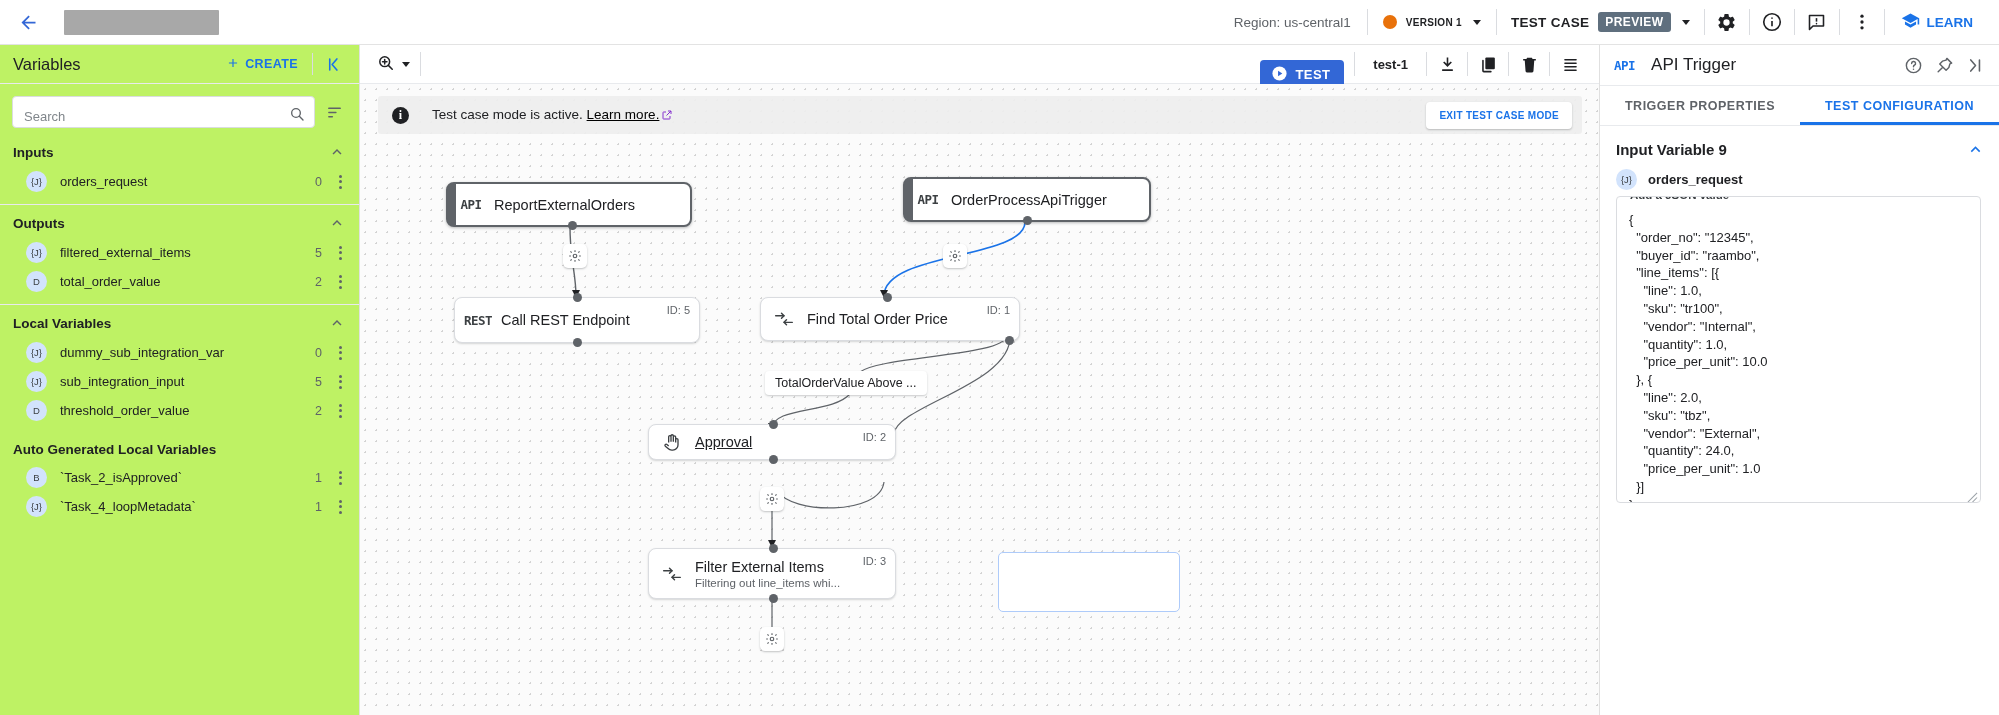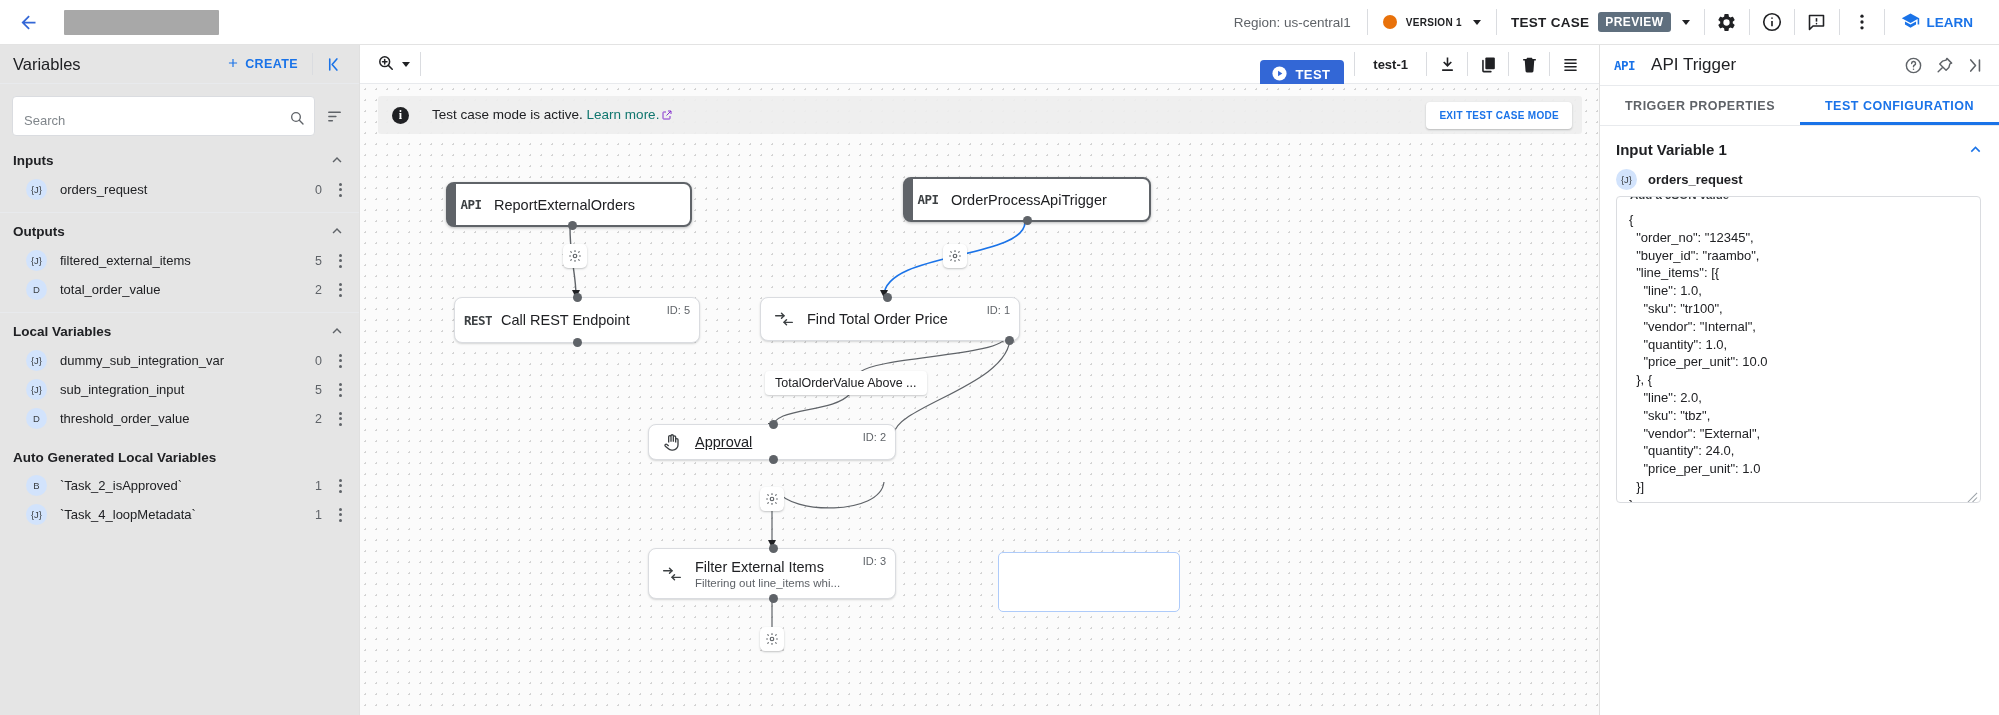--- a/index.html
+++ b/index.html
@@ -68,21 +68,21 @@
     display: flex; align-items: center; gap: 7px; padding: 0 16px 0 16px;
     color: #1a73e8; font-size: 13.5px; font-weight: bold; cursor: pointer;
     white-space: nowrap;
   }
 
   
   .body { flex: 1 1 auto; display: flex; min-height: 0; }
 
   
   .leftpanel {
-    width: 360px; min-width: 360px; background: #e5e5e5;
+    width: 360px; min-width: 360px; background: #bef264;
     border-right: 1px solid #e0e0e0;
     display: flex; flex-direction: column; min-height: 0;
   }
   .lp-header {
     height: 39px; display: flex; align-items: center;
     padding: 0 10px 0 13px; border-bottom: 1px solid #e8eaed;
   }
   .lp-title { font-size: 16.5px; color: #202124; flex: 1 1 auto; }
   .create-btn {
     display: flex; align-items: center; gap: 5px; color: #1a73e8;
@@ -90,21 +90,21 @@
     cursor: pointer; padding: 0 8px;
   }
   .lp-div { width: 1px; height: 22px; background: #dadce0; margin: 0 6px; }
   .collapse-ico {
     width: 30px; height: 30px; display: flex; align-items: center;
     justify-content: center; color: #1a73e8; cursor: pointer;
   }
   .lp-scroll { flex: 1 1 auto; overflow: hidden; position: relative; }
   .search-wrap { padding: 12px 12px 6px 12px; display: flex; align-items: center; gap: 6px; }
   .search-box {
-    flex: 1 1 auto; height: 40px; border: 1px solid #dadce0; border-radius: 4px;
+    flex: 1 1 auto; height: 32px; border: 1px solid #dadce0; border-radius: 4px;
     display: flex; align-items: center; padding: 8px 9px 0 11px; background: #fff;
   }
   .search-box input {
     border: none; outline: none; flex: 1 1 auto; font-size: 13px;
     font-family: "Liberation Sans", sans-serif; color: #202124; background: transparent;
   }
   .search-box input::placeholder { color: #80868b; }
   .sort-ico {
     width: 26px; height: 26px; display: flex; align-items: center;
     justify-content: center; cursor: pointer; color: #5f6368; flex: 0 0 auto;
@@ -172,21 +172,21 @@
     background: rgba(238,238,238,.92); border-radius: 3px;
     display: flex; align-items: center; padding: 0 10px 0 14px;
   }
   .banner-info {
     width: 17px; height: 17px; border-radius: 50%; background: #202124;
     color: #fff; font-size: 12px; font-weight: bold; display: flex;
     align-items: center; justify-content: center; font-family: "Liberation Serif", serif;
     flex: 0 0 auto;
   }
   .banner-text { margin-left: 23px; font-size: 13.5px; color: #202124; }
-  .banner-link { color: #0f766e; cursor: pointer; }
+  .banner-link { color: #000000; text-decoration: underline; cursor: pointer; }
   .ext-ico { display: inline-block; vertical-align: -2px; margin-left: 2px; }
   .banner-spacer { flex: 1 1 auto; }
   .exit-btn {
     background: #fff; border-radius: 4px; color: #1a73e8;
     font-size: 10px; font-weight: bold; letter-spacing: .3px;
     padding: 8px 13px; cursor: pointer; box-shadow: 0 1px 2px rgba(60,64,67,.3);
     white-space: nowrap;
   }
 
   .node {
@@ -733,21 +733,21 @@
         </span>
       </div>
 
       <div class="rp-tabs">
         <div class="rp-tab">TRIGGER PROPERTIES</div>
         <div class="rp-tab active">TEST CONFIGURATION</div>
       </div>
 
       <div class="rp-scroll">
         <div class="rp-sec">
-          <span class="rp-sec-title">Input Variable 1</span>
+          <span class="rp-sec-title">Input Variable 9</span>
           <span class="chev">
             <svg width="19" height="19" viewBox="0 0 24 24" fill="#1a73e8">
                 <path d="M7.4 15.4 12 10.8l4.6 4.6L18 14l-6-6-6 6z"></path>
               </svg>
           </span>
         </div>
 
         <div class="iv-row">
           <span class="var-badge">{J}</span>
           <span class="iv-name">orders_request</span>

